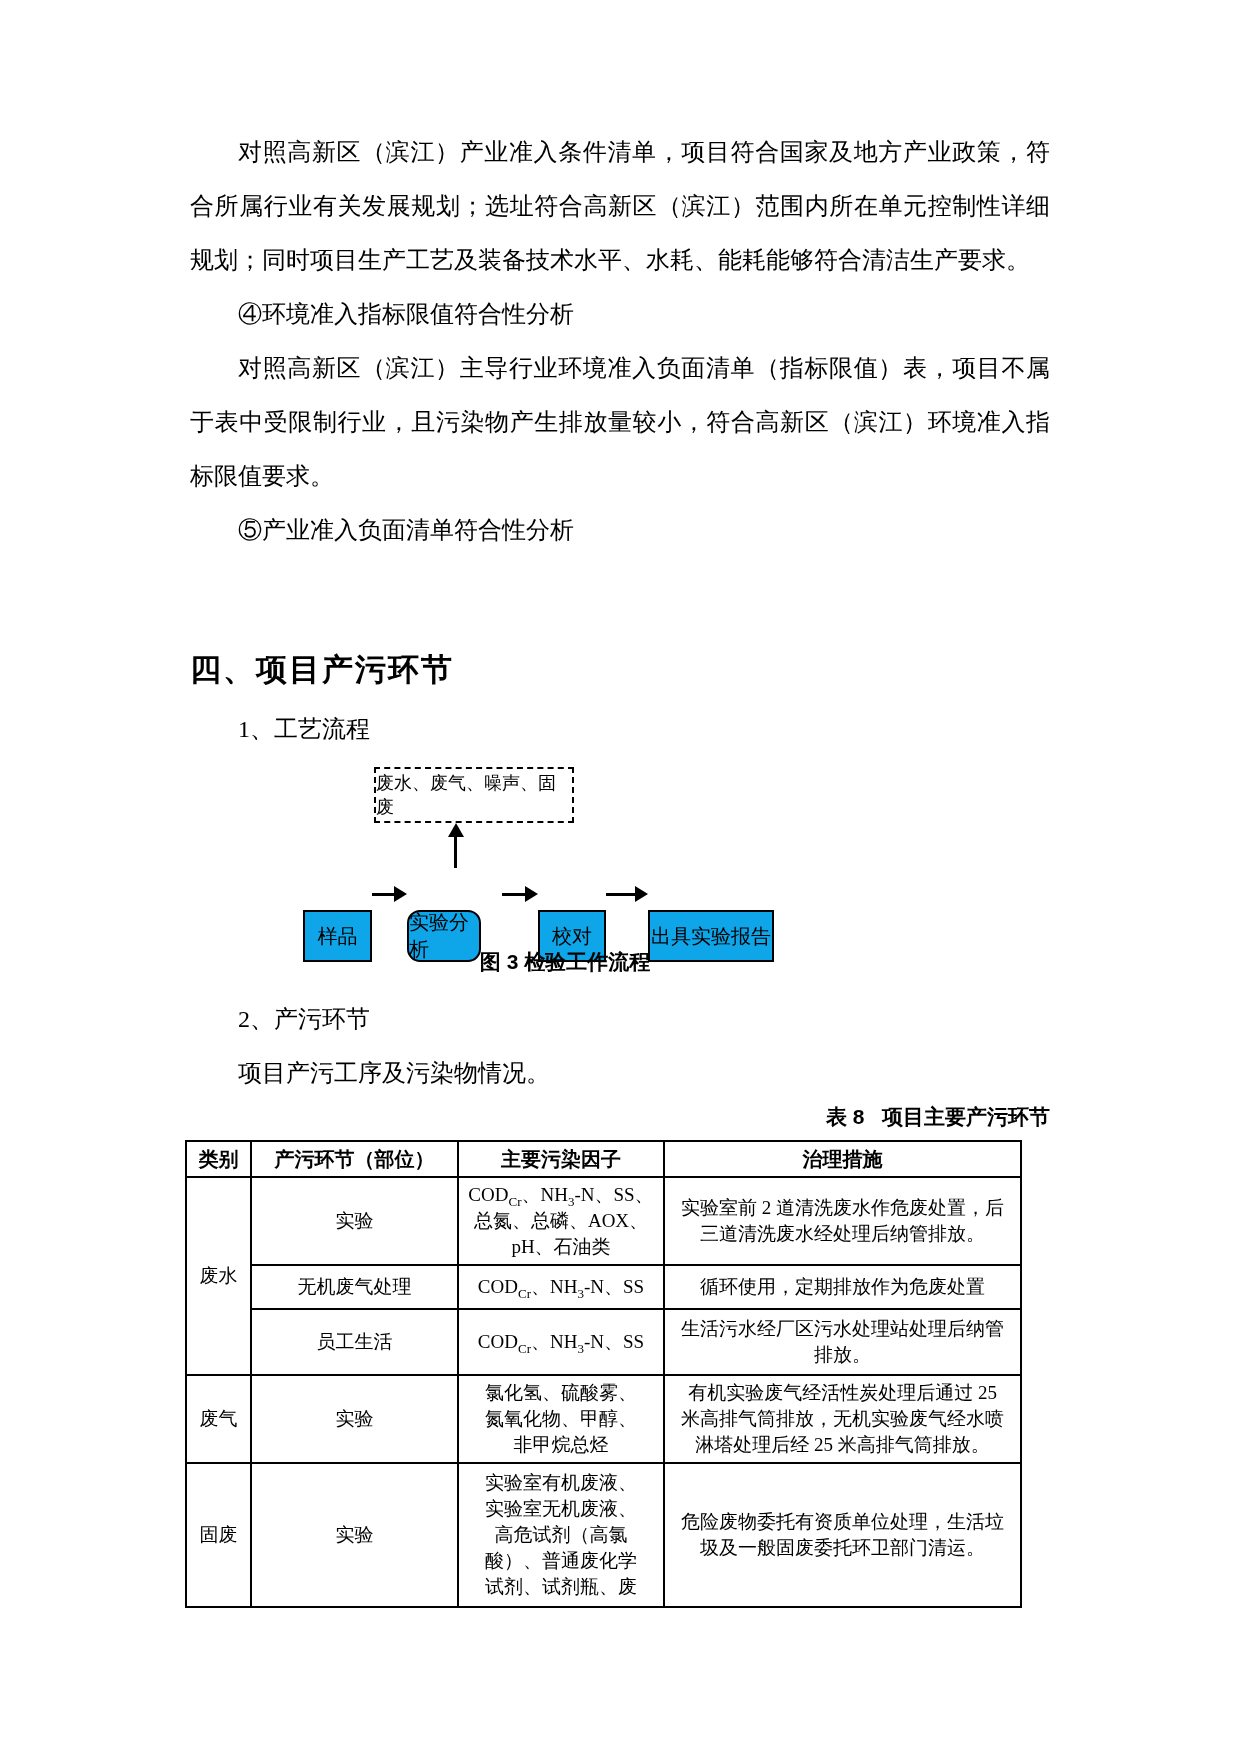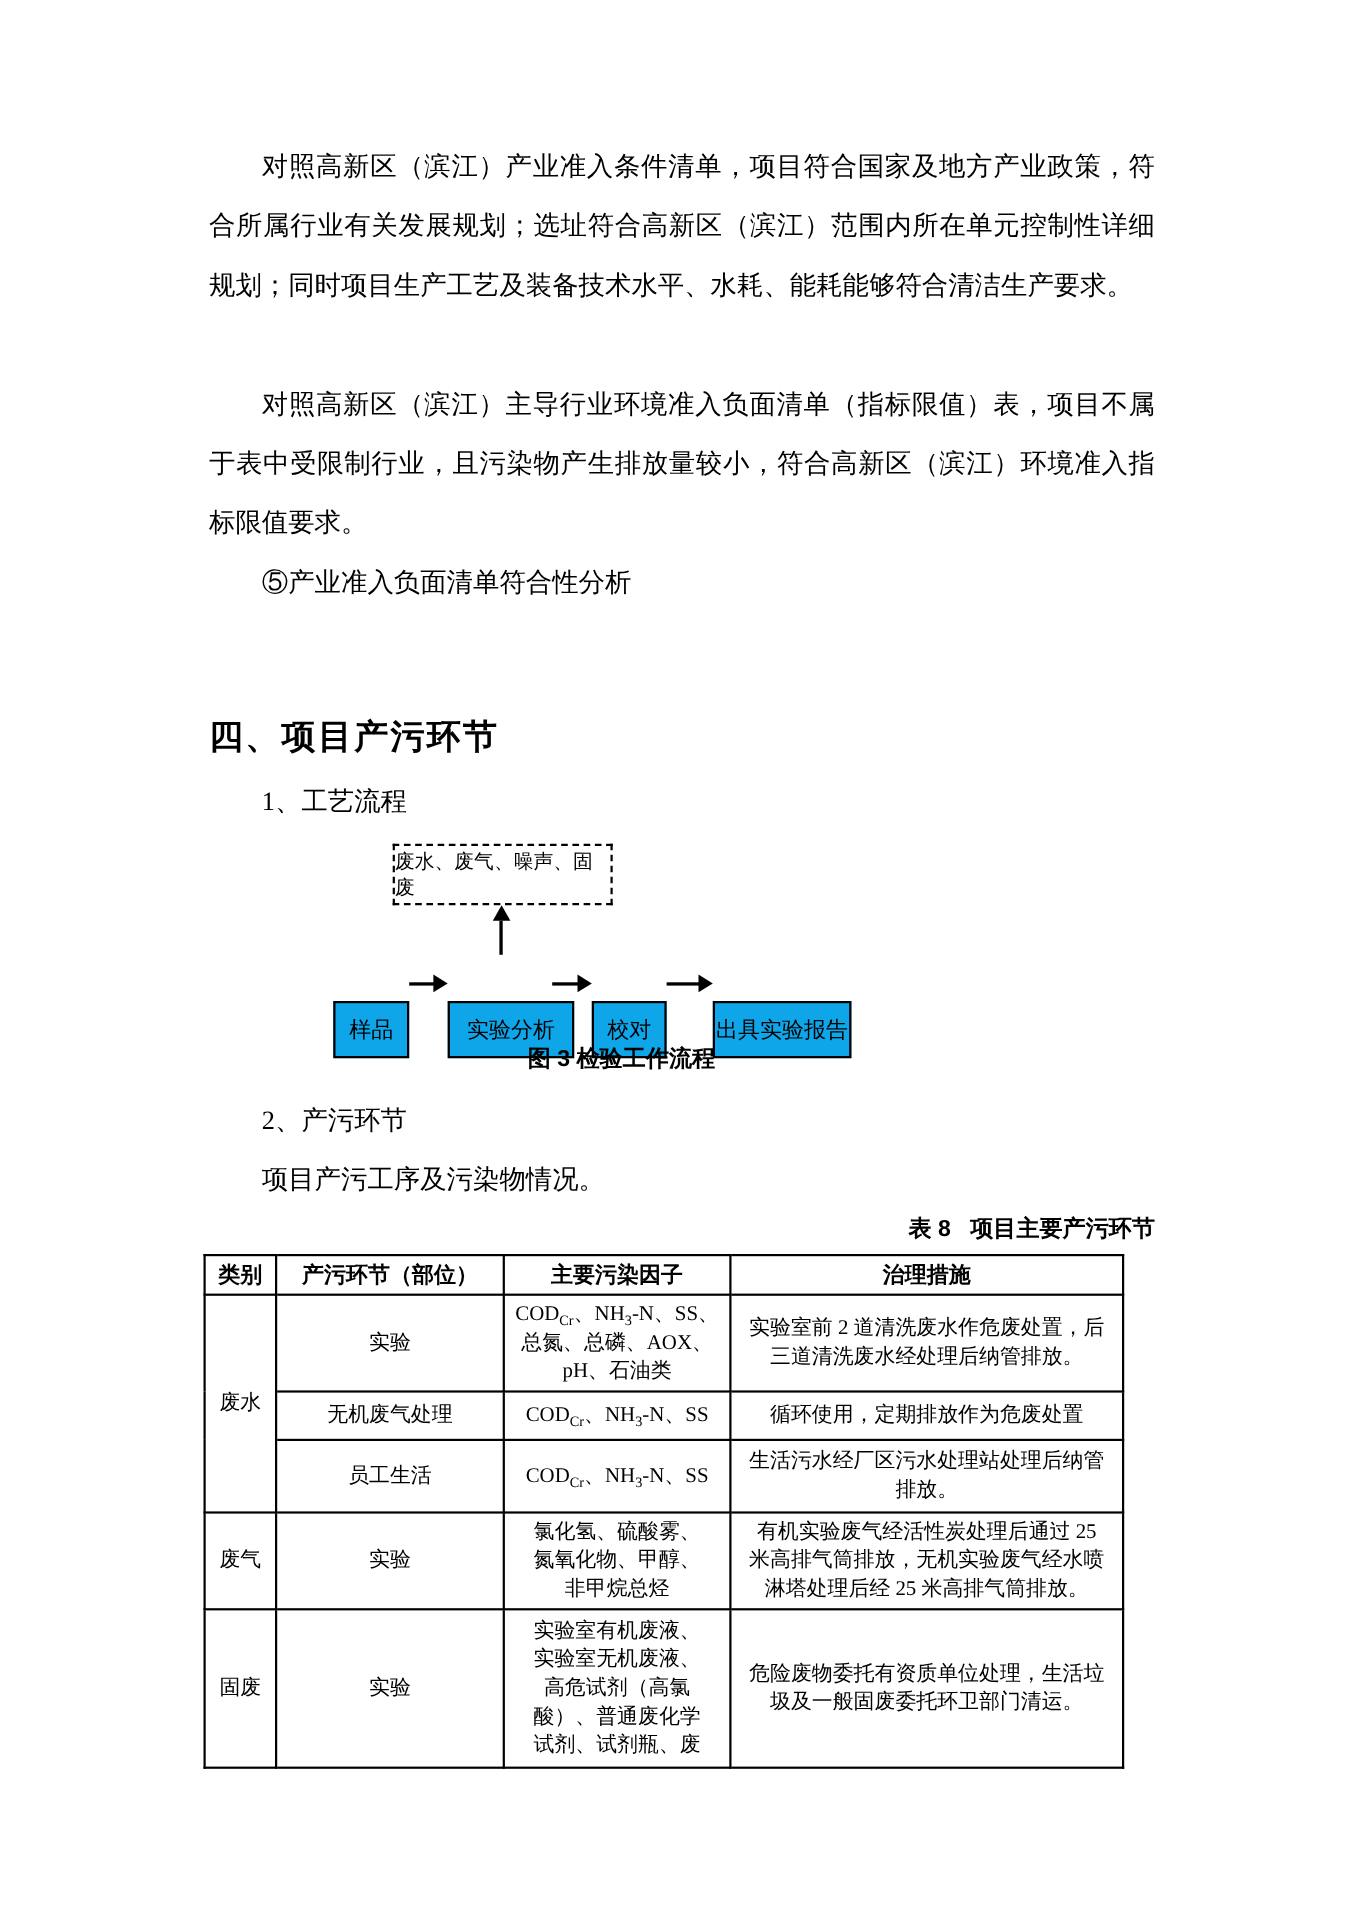--- a/index.html
+++ b/index.html
@@ -14,21 +14,21 @@
     margin:0;word-break:break-all;
   }
   .section-heading{
     position:absolute;left:190px;top:648px;margin:0;
     font-family:"Liberation Sans","DejaVu Sans",sans-serif;
     font-weight:bold;font-size:31px;line-height:44px;letter-spacing:2px;
   }
   .sub-line{position:absolute;left:238px;font-size:24px;line-height:32px;}
   
   .emission-box{
-    position:absolute;left:357px;top:767px;width:200px;height:56px;
+    position:absolute;left:374px;top:767px;width:200px;height:56px;
     border:2px dashed #000;display:flex;align-items:center;justify-content:center;
     font-size:18px;box-sizing:border-box;
   }
   .flow-box{
     position:absolute;top:910px;height:52px;border:2px solid #000;
     display:flex;align-items:center;justify-content:center;
     font-size:20px;box-sizing:border-box;background:#0ea5e9;
   }
   .arrow-shaft-h{position:absolute;height:3px;background:#000;}
   .arrow-head-right{
@@ -64,38 +64,39 @@
   tr.hrow{height:36px;} tr.r1{height:88px;} tr.r2{height:44px;}
   tr.r3{height:66px;} tr.r4{height:88px;} tr.r5{height:144px;}
   sub{font-size:13px;line-height:0;}
 </style>
 </head>
 <body>
 
 <div class="page">
 
   <p class="body-par" style="top:125px">对照高新区（滨江）产业准入条件清单，项目符合国家及地方产业政策，符合所属行业有关发展规划；选址符合高新区（滨江）范围内所在单元控制性详细规划；同时项目生产工艺及装备技术水平、水耗、能耗能够符合清洁生产要求。</p>
+  <p class="body-par" style="top:287px">④环境准入指标限值符合性分析</p>
   <p class="body-par" style="top:503px">⑤产业准入负面清单符合性分析</p>
   <p class="body-par" style="top:341px">对照高新区（滨江）主导行业环境准入负面清单（指标限值）表，项目不属于表中受限制行业，且污染物产生排放量较小，符合高新区（滨江）环境准入指标限值要求。</p>
 
   <h2 class="section-heading">四、项目产污环节</h2>
 
   <div class="sub-line" style="top:713px">1、工艺流程</div>
 
   <div>
     <div class="emission-box">废水、废气、噪声、固废</div>
 
     <div class="arrow-shaft-v" style="left:454px;top:837px;height:31px;"></div>
     <div class="arrow-head-up" style="left:448px;top:823px;"></div>
 
     <div class="flow-box" style="left:303px;width:69px;">样品</div>
     <div class="arrow-shaft-h" style="left:372px;top:893px;width:23px;"></div>
     <div class="arrow-head-right" style="left:394px;top:886px;"></div>
 
-    <div class="flow-box" style="left:407px;width:115px;">实验分析</div>
+    <div class="flow-box" style="left:407px;width:74px;border-radius:13px;">实验分析</div>
     <div class="arrow-shaft-h" style="left:502px;top:893px;width:24px;"></div>
     <div class="arrow-head-right" style="left:525px;top:886px;"></div>
 
     <div class="flow-box" style="left:538px;width:68px;">校对</div>
     <div class="arrow-shaft-h" style="left:606px;top:893px;width:30px;"></div>
     <div class="arrow-head-right" style="left:635px;top:886px;"></div>
 
     <div class="flow-box" style="left:648px;width:126px;">出具实验报告</div>
   </div>
 

